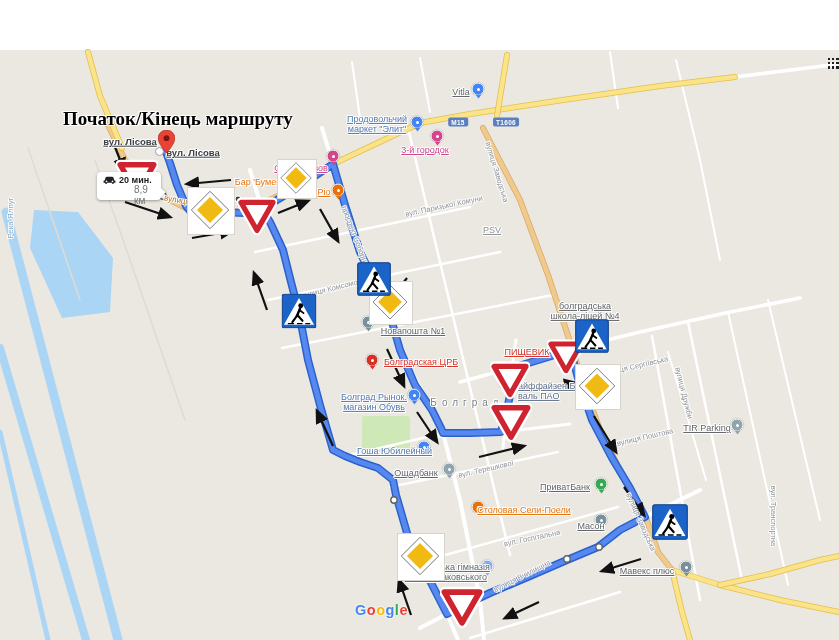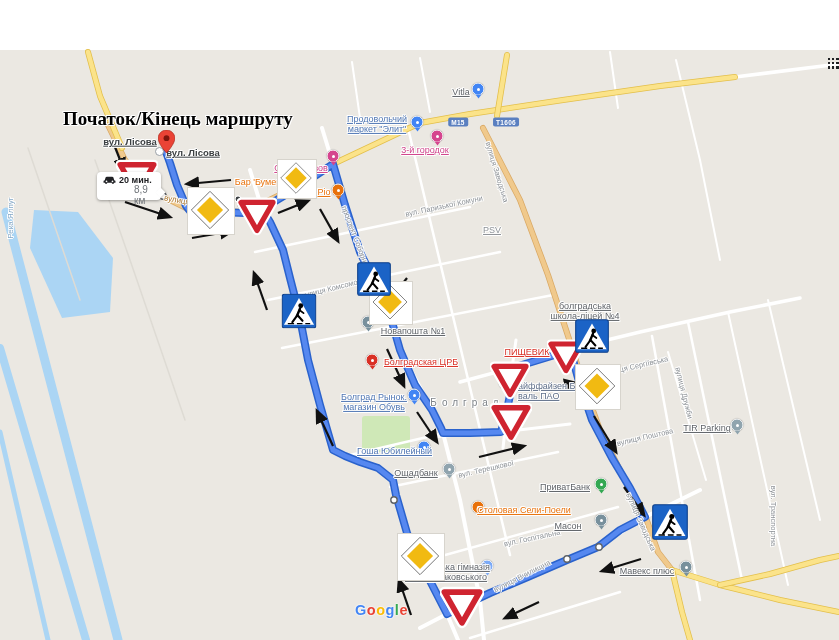--- a/index.html
+++ b/index.html
@@ -308,21 +308,21 @@
         <span class="pin-dot"></span>
         <span class="pin-tail" style="border-top-color: rgb(232, 113, 10);"></span>
       </div>
       <div class="poi halo" style="left: 524px; top: 510px; color: rgb(232, 113, 10);">
         <div>Столовая Сели-Поели</div>
       </div>
       <div class="pin" style="left: 601px; top: 520px; background: rgb(120, 144, 156); pointer-events: auto;">
         <span class="pin-dot"></span>
         <span class="pin-tail" style="border-top-color: rgb(120, 144, 156);"></span>
       </div>
-      <div class="poi halo" style="left: 546px; top: 526px; color: rgb(95, 99, 104); padding-left: 44px;">
+      <div class="poi halo" style="left: 569px; top: 526px; color: rgb(95, 99, 104); padding-left: 44px;">
         <div>Масон</div>
       </div>
       <div class="pin" style="left: 449px; top: 469px; background: rgb(144, 164, 174); pointer-events: auto;">
         <span class="pin-dot"></span>
         <span class="pin-tail" style="border-top-color: rgb(144, 164, 174);"></span>
       </div>
       <div class="poi halo" style="left: 416px; top: 473px; color: rgb(95, 99, 104);">
         <div>Ощадбанк</div>
       </div>
       <div class="pin" style="left: 424px; top: 447px; background: rgb(66, 133, 244); pointer-events: auto;">

